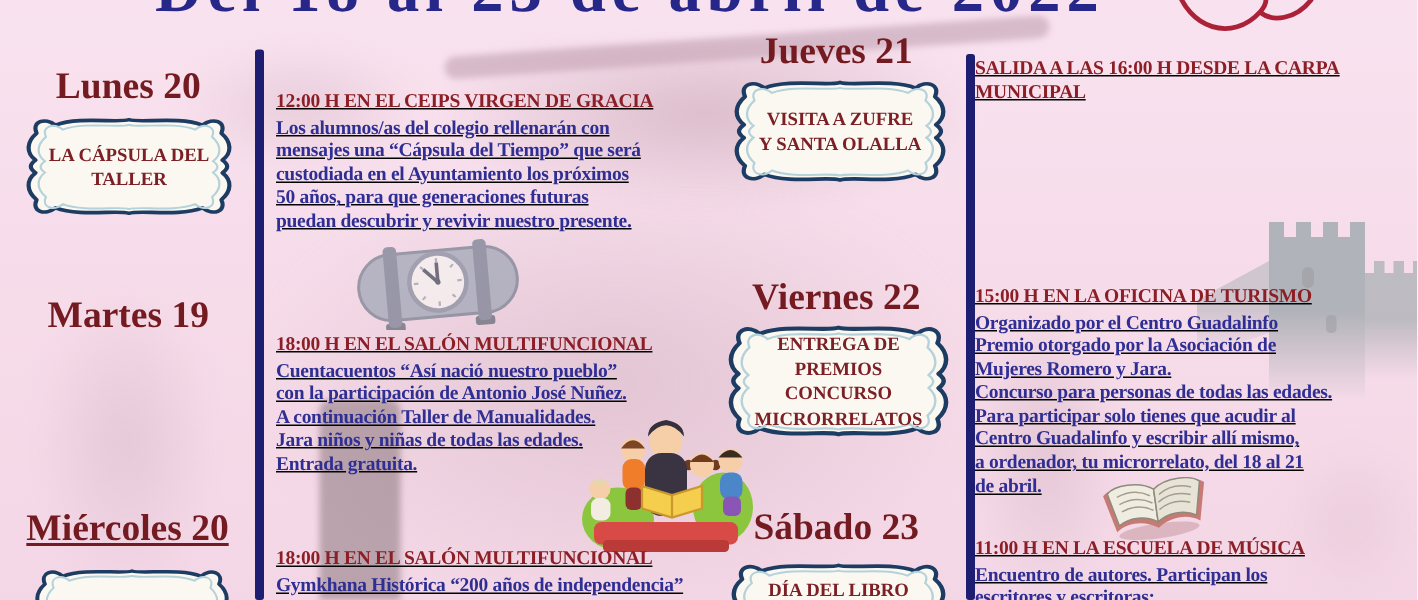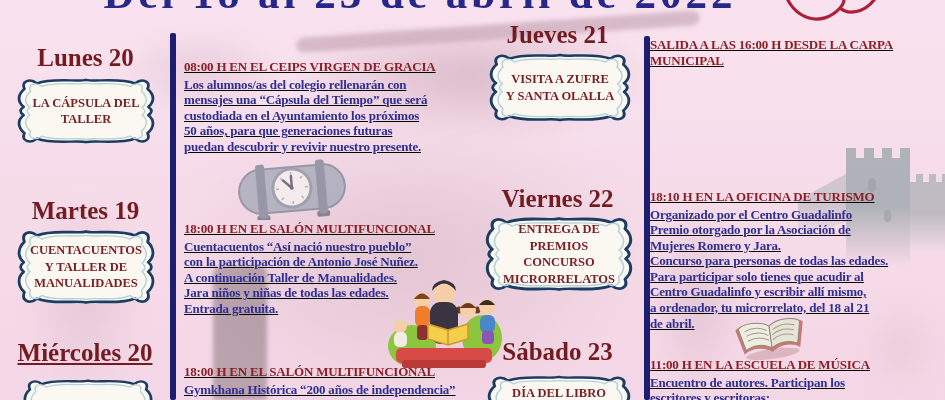--- a/index.html
+++ b/index.html
@@ -153,39 +153,31 @@
   <div class="day-heading" style="left:8px;top:44px;width:155px;">Lunes 20</div>
   <div class="plaque" style="left:16px;top:75px;width:140px;height:72px;">
     <svg class="frame" viewBox="0 0 200 120" preserveAspectRatio="none">
         <use href="#plaque-frame"></use>
       </svg>
     <div class="label">LA CÁPSULA DEL
 TALLER</div>
   </div>
 
   <div class="day-heading" style="left:8px;top:197px;width:155px;">Martes 19</div>
-  <div class="plaque" style="left:16px;top:226px;width:140px;height:82px;">
-    <svg class="frame" viewBox="0 0 200 120" preserveAspectRatio="none">
-        <use href="#plaque-frame"></use>
-      </svg>
-    <div class="label">CUENTACUENTOS
-Y TALLER DE
-MANUALIDADES</div>
-  </div>
 
   <div class="day-heading" style="left:0px;top:339px;width:170px;text-decoration:underline;">Miércoles 20</div>
   <div class="plaque clipped" style="left:22px;top:376px;width:132px;height:70px;">
     <svg class="frame" viewBox="0 0 200 120" preserveAspectRatio="none">
         <use href="#plaque-frame"></use>
       </svg>
     <div class="label"></div>
   </div>
 
   <div class="event" style="left:184px;top:59px;width:300px;">
-    <div class="event-header">08:00 H EN EL CEIPS VIRGEN DE GRACIA</div>
+    <div class="event-header">12:00 H EN EL CEIPS VIRGEN DE GRACIA</div>
     <div class="event-body">Los alumnos/as del colegio rellenarán con
 mensajes una “Cápsula del Tiempo” que será
 custodiada en el Ayuntamiento los próximos
 50 años, para que generaciones futuras
 puedan descubrir y revivir nuestro presente.</div>
   </div>
   <div class="event" style="left:184px;top:221px;width:300px;">
     <div class="event-header">18:00 H EN EL SALÓN MULTIFUNCIONAL</div>
     <div class="event-body">Cuentacuentos “Así nació nuestro pueblo”
 con la participación de Antonio José Nuñez.
@@ -224,21 +216,21 @@
         <use href="#plaque-frame"></use>
       </svg>
     <div class="label">DÍA DEL LIBRO</div>
   </div>
 
   <div class="event" style="left:650px;top:37px;width:292px;">
     <div class="event-header">SALIDA A LAS 16:00 H DESDE LA CARPA
 MUNICIPAL</div>
   </div>
   <div class="event" style="left:650px;top:189px;width:292px;">
-    <div class="event-header">18:10 H EN LA OFICINA DE TURISMO</div>
+    <div class="event-header">15:00 H EN LA OFICINA DE TURISMO</div>
     <div class="event-body">Organizado por el Centro Guadalinfo
 Premio otorgado por la Asociación de
 Mujeres Romero y Jara.
 Concurso para personas de todas las edades.
 Para participar solo tienes que acudir al
 Centro Guadalinfo y escribir allí mismo,
 a ordenador, tu microrrelato, del 18 al 21
 de abril.</div>
   </div>
   <div class="event" style="left:650px;top:357px;width:292px;">

